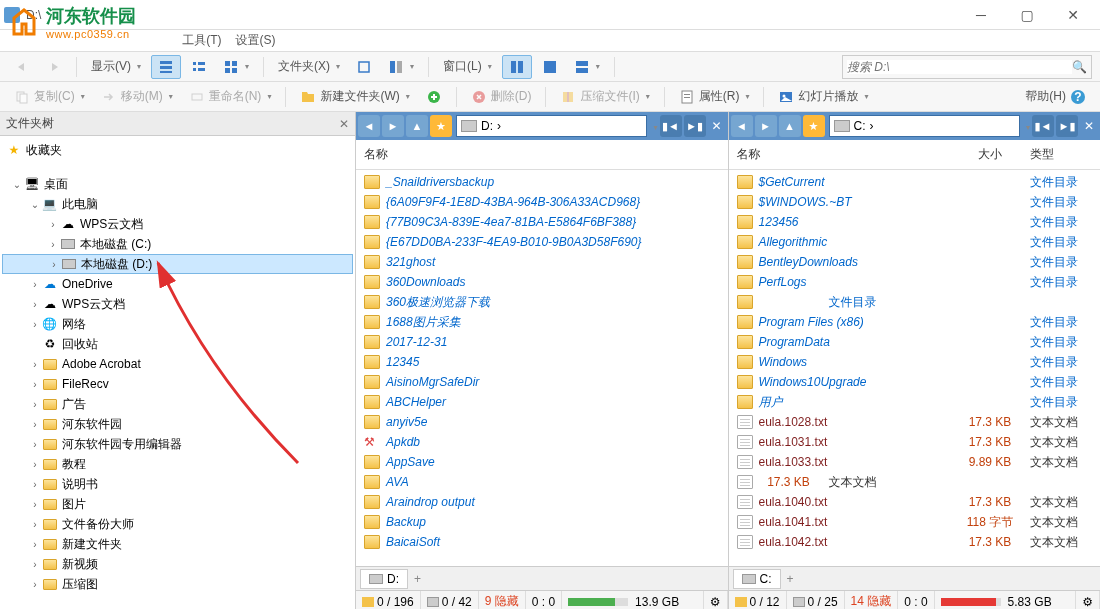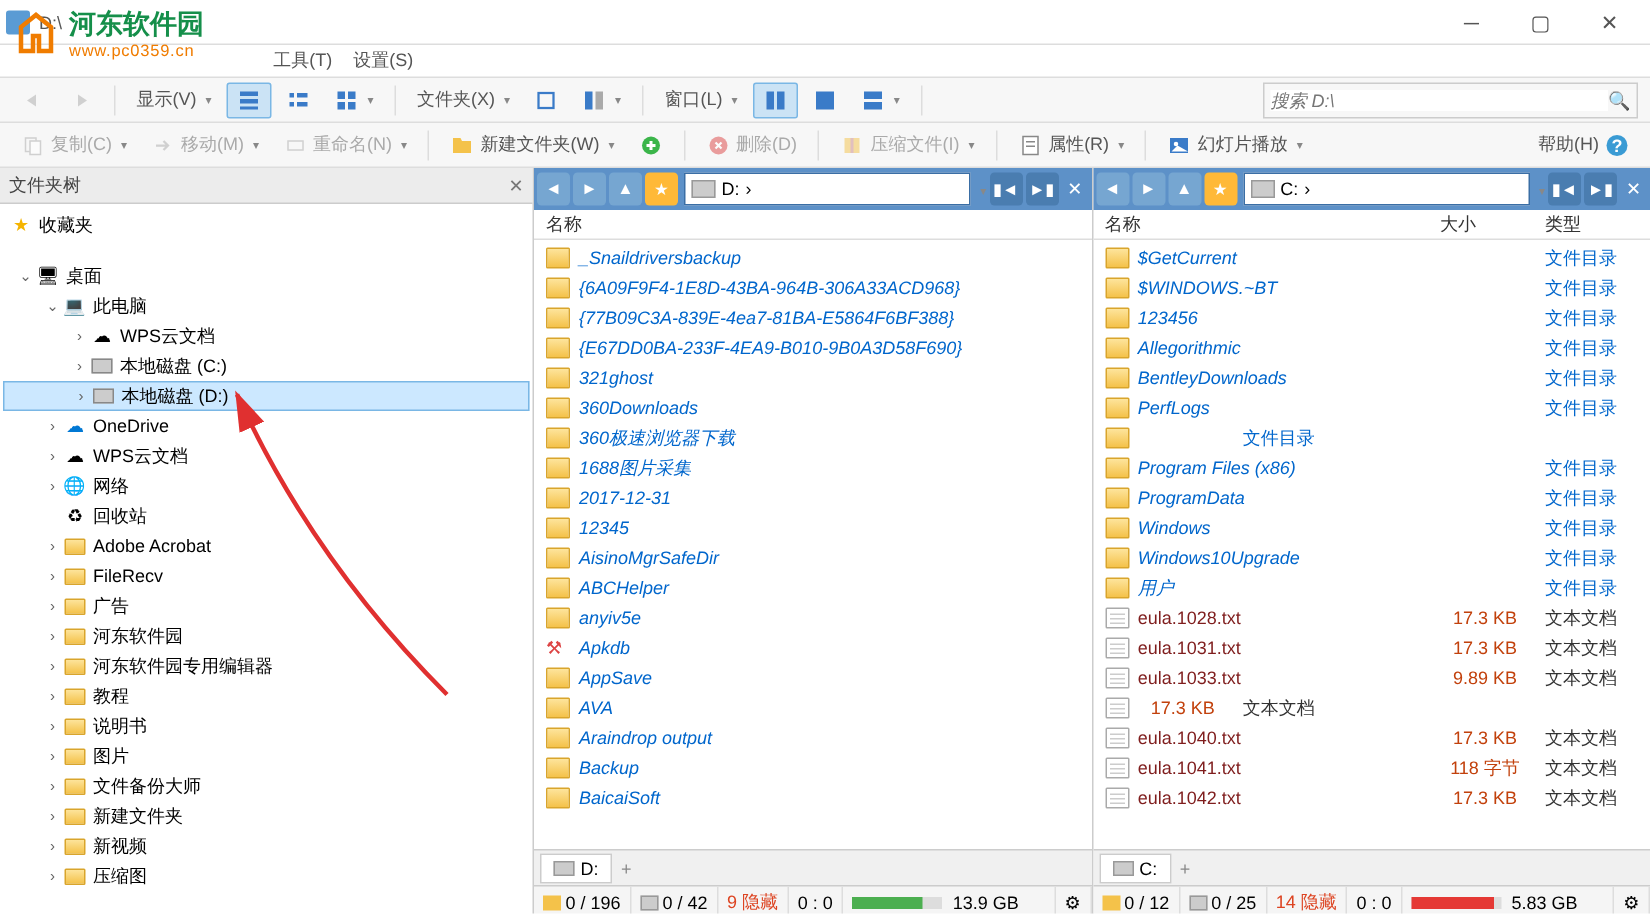--- a/index.html
+++ b/index.html
@@ -52,23 +52,23 @@
 
 .filepane { flex: 1; display: flex; flex-direction: column; border-right: 1px solid #ccc; }
 .navbar { height: 28px; background: #5d91c8; display: flex; align-items: center; padding: 0 2px; gap: 2px; }
 .navbtn { width: 22px; height: 22px; background: #76a6d1; border-radius: 3px; display: flex; align-items: center; justify-content: center; color: #fff; font-size: 11px; }
 .navbtn.star { background: #ffb938; color: #fff; }
 .crumb { flex: 1; height: 22px; margin: 0 2px; background: #fff; border: 1px solid #3a6ea5; display: flex; align-items: center; padding: 0 4px; gap: 4px; }
 .crumb .dr { width: 16px; height: 12px; background: #ccc; border: 1px solid #999; }
 .navbtn.side { background: #4a7db0; }
 .navbar .xbtn { width: 18px; color: #fff; text-align: center; }
 
-.colhead { height: 20px; border-bottom: 1px solid #ddd; display: flex; align-items: center; color: #333; padding-left: 8px; }
+.colhead { height: 30px; border-bottom: 1px solid #ddd; display: flex; align-items: center; color: #333; padding-left: 8px; }
 .colhead .col-name { flex: 1; }
-.colhead .col-size { width: 60px; text-align: left; }
+.colhead .col-size { width: 60px; text-align: center; }
 .colhead .col-type { width: 80px; padding-left: 10px; }
 
 .filelist { flex: 1; overflow: auto; padding: 2px 0; }
 .frow { height: 20px; display: flex; align-items: center; padding-left: 8px; }
 .frow .fico { width: 16px; height: 14px; margin-right: 6px; }
 .folder-ico { background: linear-gradient(#fde49b, #f4c24a); border: 1px solid #d9a52c; border-radius: 1px; }
 .file-ico { background: #fff; border: 1px solid #aaa; border-radius: 1px; position: relative; }
 .file-ico::after { content: ""; position: absolute; top: 3px; left: 2px; right: 2px; height: 1px; background: #ccc; box-shadow: 0 3px 0 #ccc, 0 6px 0 #ccc; }
 .frow .fname { flex: 1; color: #7f1d1d; }
 .frow .fname.link { color: #0066cc; font-style: italic; }

